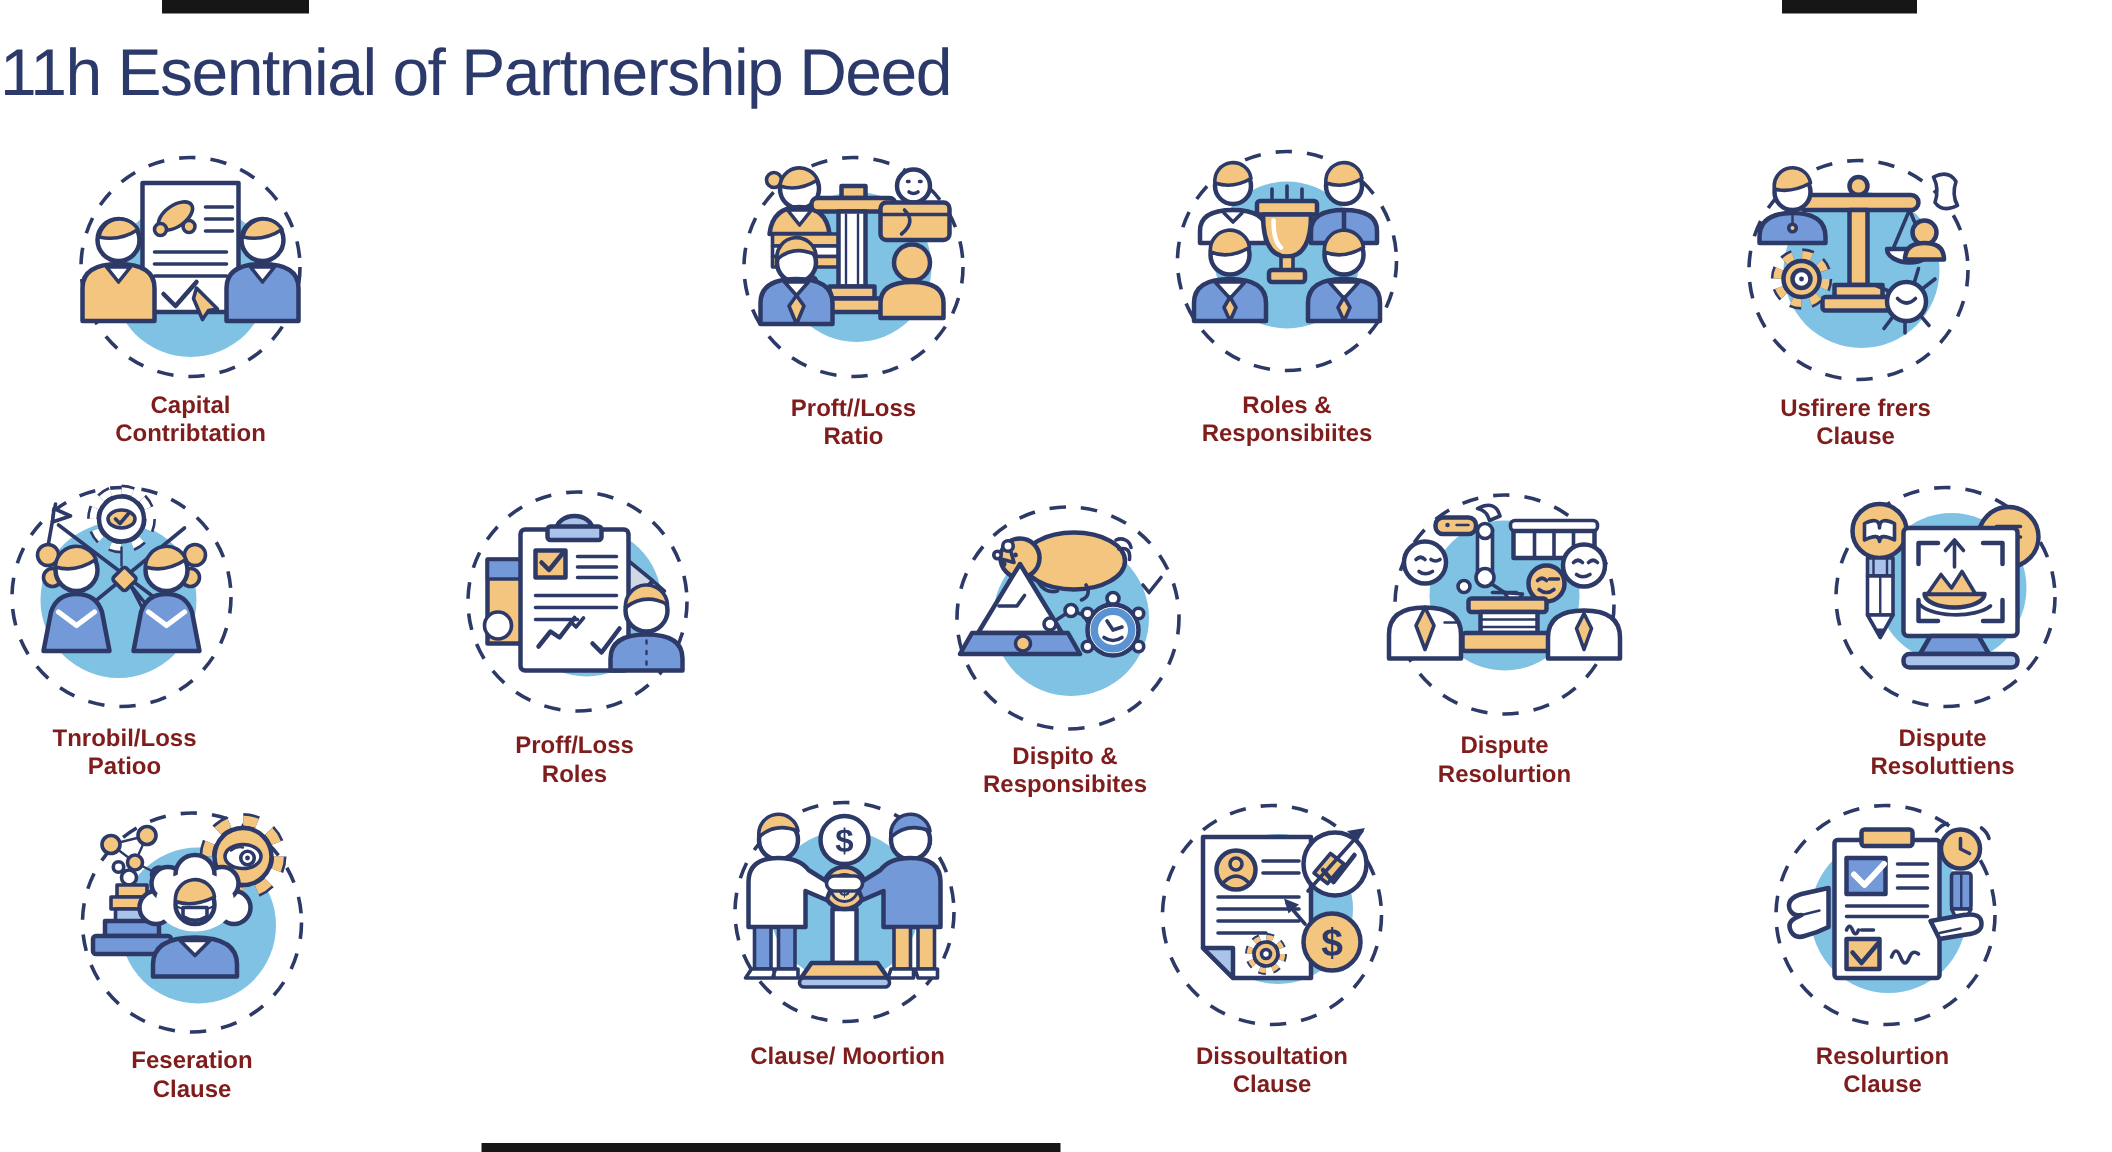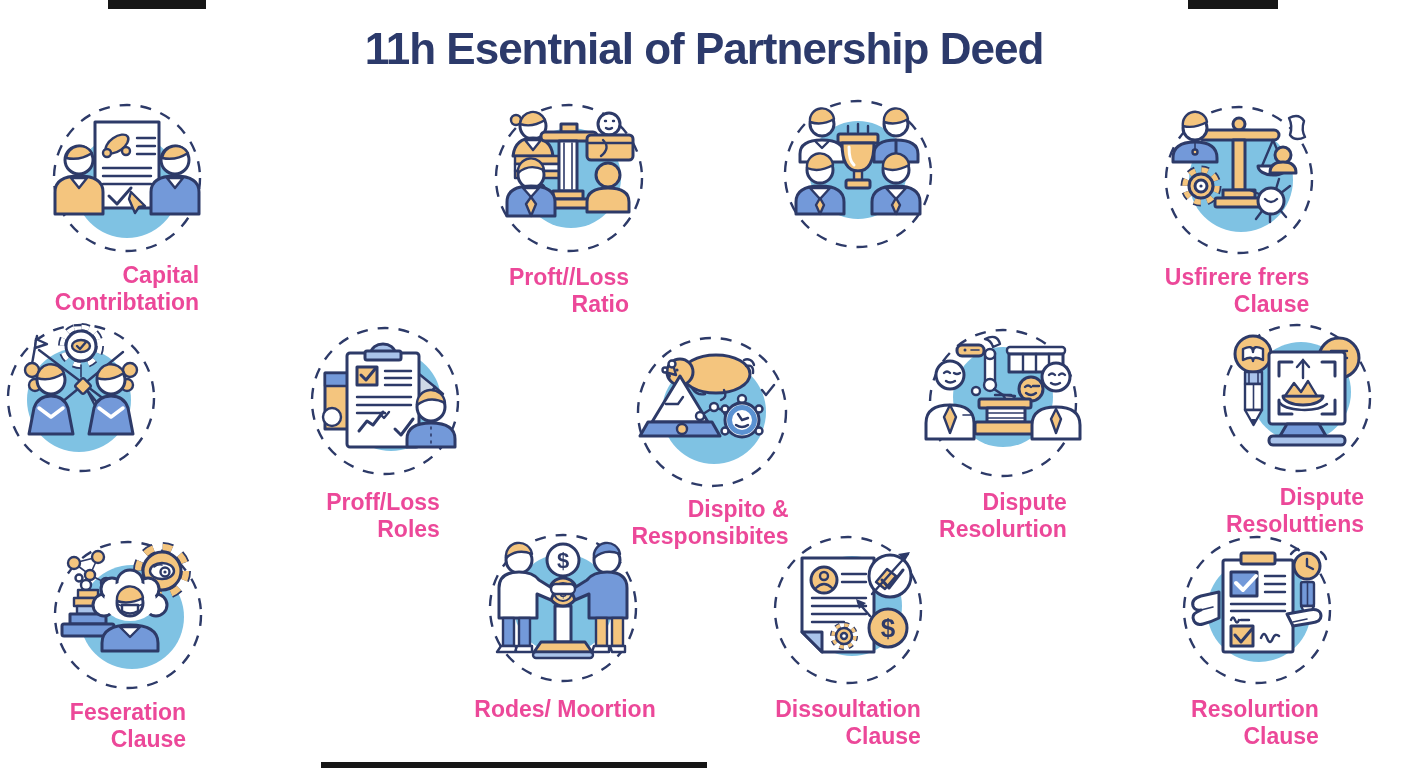--- a/index.html
+++ b/index.html
@@ -1,21 +1,21 @@
 <!DOCTYPE html>
 <html><head>
 <meta charset="utf-8">
 <style>
   html,body{margin:0;padding:0;background:#fff;}
   #stage{position:relative;width:1408px;height:768px;background:#ffffff;overflow:hidden;
          font-family:"Liberation Sans",sans-serif;}
-  .title{position:absolute;top:24px;left:0;width:100%;text-align:center;
-         font-size:44px;font-weight:bold;color:#2c3a6b;letter-spacing:-1px;}
+  .title{position:absolute;top:24px;left:0;width:100%;text-align:left;
+         font-size:44px;font-weight:normal;color:#2c3a6b;letter-spacing:-1px;}
   .item{position:absolute;width:210px;display:flex;flex-direction:column;align-items:center;}
-  .label{margin-top:2px;font-size:23px;font-weight:bold;color:#ec4899;text-align:right;
+  .label{margin-top:2px;font-size:16px;font-weight:bold;color:#7f1d1d;text-align:center;
          line-height:1.17;white-space:pre-line;letter-spacing:0px;}
   .bar{position:absolute;background:#161616;}
   
   .o{fill:#f4c57e}.b{fill:#7399d9}.w{fill:#fff}.lb{fill:#a9c3ea}.bl{fill:#7fc2e3}
   .k{stroke:#2d3a68;stroke-width:3;stroke-linejoin:round;stroke-linecap:round}
   .k2{stroke:#2d3a68;stroke-width:2.4;stroke-linejoin:round;stroke-linecap:round}
   .kf{fill:none;stroke:#2d3a68;stroke-width:3;stroke-linecap:round;stroke-linejoin:round}
   .k2f{fill:none;stroke:#2d3a68;stroke-width:2.4;stroke-linecap:round;stroke-linejoin:round}
   .k1f{fill:none;stroke:#2d3a68;stroke-width:1.6;stroke-linecap:round}
   .ring{fill:none;stroke:#2d3a68;stroke-width:2.4;stroke-dasharray:11 10}
@@ -117,20 +117,22 @@
         <path class="o k2" d="M31 72a13 13 0 0 1 26-3q-14 8-26 3z"></path>
       <path class="b k" d="M20 118v-12q0-16 24-16t24 16v12z"></path>
         <path class="w k2" d="M34 92l10 11 10-11z"></path>
         <path class="o k2" d="M44 102l4 7-4 9-4-9z"></path>
       <circle class="w k" cx="120" cy="74" r="13"></circle>
         <path class="o k2" d="M107 72a13 13 0 0 1 26-3q-14 8-26 3z"></path>
       <path class="b k" d="M96 118v-12q0-16 24-16t24 16v12z"></path>
         <path class="w k2" d="M110 92l10 11 10-11z"></path>
         <path class="o k2" d="M120 102l4 7-4 9-4-9z"></path>
     </svg>
+    <div class="label">Roles &amp;
+Responsibiites</div>
   </div>
 
   <div class="item" style="left:1132px;top:98px">
     <svg viewBox="0 0 164 164" width="164" height="164">
       <circle class="bl" cx="86" cy="82" r="52"></circle>
         <circle class="ring" cx="84" cy="82" r="73"></circle>
       <path class="w k2" d="M134 20q10-5 15 3-3 9 1 16-10 5-15-2 3-9-1-17z"></path>
       <circle class="o k" cx="84" cy="26" r="6"></circle>
         <rect class="o k" x="44" y="32" width="80" height="10" rx="5"></rect>
       <rect class="o k" x="78" y="42" width="12" height="50"></rect>
@@ -180,20 +182,22 @@
         <path class="o k2" d="M36 60a14 14 0 0 1 27-5q-14 9-27 5z"></path>
       <path class="b k" d="M28 116l5-26q4-12 17-12t17 12l5 26z"></path>
       <path d="M38 90l12 9 12-9" fill="none" stroke="#fff" stroke-width="3.5" stroke-linecap="round" stroke-linejoin="round"></path>
       <circle class="o k2" cx="129" cy="52" r="7"></circle>
         <circle class="o k2" cx="126" cy="67" r="6"></circle>
       <circle class="w k" cx="110" cy="62" r="14"></circle>
         <path class="o k2" d="M96 60a14 14 0 0 1 27-5q-14 9-27 5z"></path>
       <path class="b k" d="M88 116l5-26q4-12 17-12t17 12l5 26z"></path>
       <path d="M98 90l12 9 12-9" fill="none" stroke="#fff" stroke-width="3.5" stroke-linecap="round" stroke-linejoin="round"></path>
     </svg>
+    <div class="label">Tnrobil/Loss
+Patioo</div>
   </div>
 
   <div class="item" style="left:278px;top:323px">
     <svg viewBox="0 0 164 164" width="164" height="164">
       <circle class="bl" cx="90" cy="78" r="50"></circle>
         <circle class="ring" cx="84" cy="78" r="73"></circle>
       <rect class="o k" x="24" y="50" width="24" height="56"></rect>
         <rect class="b k2" x="24" y="50" width="24" height="13"></rect>
       <circle class="w k2" cx="31" cy="94" r="9"></circle>
       <path d="M112 46l22 18-11 13-22-18z" fill="#cfd9e6" stroke="#2d3a68" stroke-width="2.4" stroke-linejoin="round"></path>
@@ -373,21 +377,21 @@
         <rect class="b k2" x="36" y="88" width="11" height="28"></rect>
       <path class="w k2" d="M18 116h15v6H14zM34 116h15v6h-17z"></path>
       <circle class="w k" cx="124" cy="30" r="13"></circle>
         <path class="b k2" d="M111 28a13 13 0 0 1 26-4q-15-6-26 4z"></path>
       <path class="b k" d="M144 88V58q0-16-20-16-14 0-20 8l-16 10 4 10 14-6v24z"></path>
       <rect class="o k2" x="113" y="88" width="11" height="28"></rect>
         <rect class="o k2" x="129" y="88" width="11" height="28"></rect>
       <path class="w k2" d="M111 116h15v6h-17zM127 116h15v6h-13z"></path>
       <rect class="w k2" x="68" y="54" width="24" height="10" rx="5"></rect>
     </svg>
-    <div class="label">Rodes/ Moortion</div>
+    <div class="label">Clause/ Moortion</div>
   </div>
 
   <div class="item" style="left:743px;top:530px">
     <svg viewBox="0 0 164 164" width="164" height="164">
       <circle class="bl" cx="86" cy="76" r="50"></circle>
         <circle class="ring" cx="82" cy="80" r="73"></circle>
       <path class="w k" d="M36 28h72v94H56L36 102z"></path>
         <path class="lb k" d="M36 102h20v20z"></path>
       <circle class="o k" cx="58" cy="50" r="13"></circle>
         <circle class="k2f" cx="58" cy="46" r="4"></circle>

